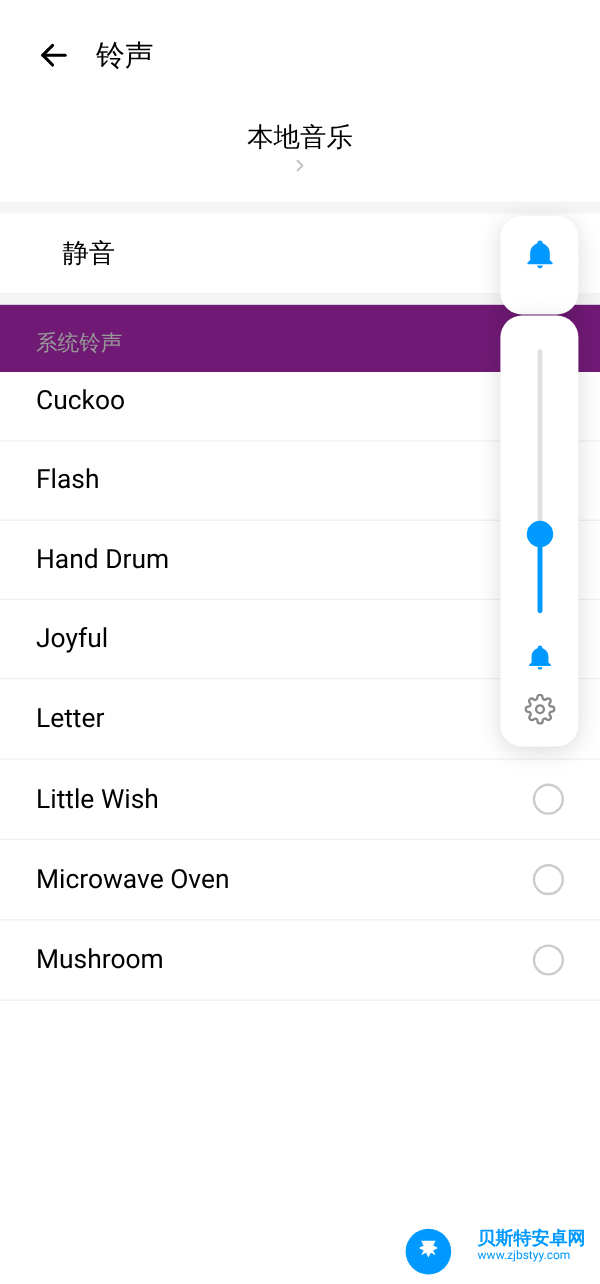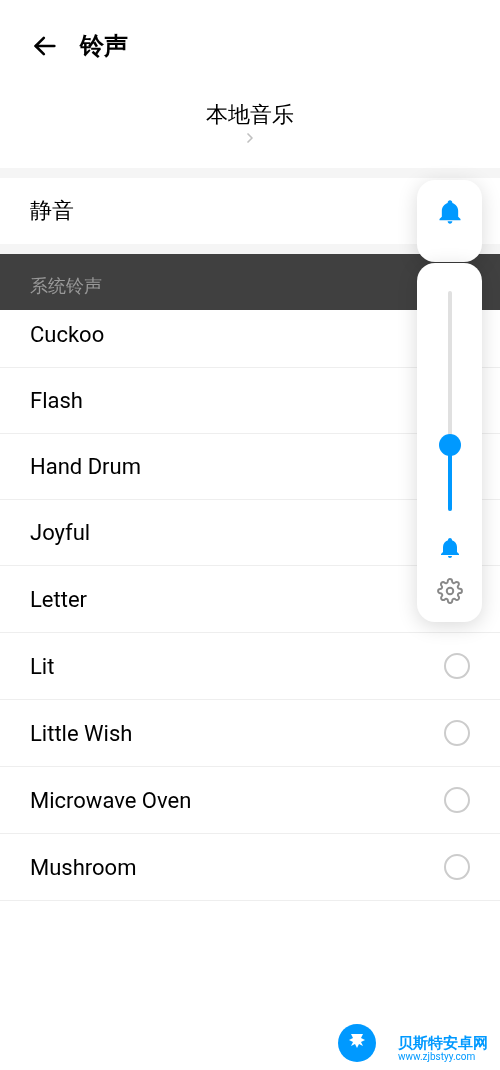--- a/index.html
+++ b/index.html
@@ -23,21 +23,21 @@
     }
     .back-arrow {
       width: 30px;
       height: 30px;
       display: flex;
       align-items: center;
       justify-content: center;
     }
     .header-title {
       font-size: 24px;
-      font-weight: 700;
+      font-weight: 400;
       color: #000;
     }
     .nav-row {
       display: flex;
       align-items: center;
       justify-content: space-between;
       padding: 18px 30px;
       background: #fff;
       flex-direction: column;
     }
@@ -54,26 +54,27 @@
     }
     .silent-row {
       display: flex;
       align-items: center;
       padding: 18px 30px;
       background: #fff;
     }
     .silent-label {
       font-size: 22px;
       color: #000;
+      margin-left: 22px;
     }
     .section-header {
       padding: 20px 30px 12px 30px;
       font-size: 18px;
       color: #999;
-      background: #404040;
+      background: #701a75;
     }
     .ringtone-list {
       background: #fff;
     }
     .ringtone-item {
       display: flex;
       align-items: center;
       justify-content: space-between;
       padding: 20px 30px;
       border-bottom: 1px solid #eee;
@@ -153,21 +154,21 @@
     }
     .gear-icon {
       width: 26px;
       height: 26px;
     }
     .watermark {
       position: absolute;
       bottom: 0;
       right: 0;
       display: flex;
-      align-items: flex-end;
+      align-items: flex-start;
       gap: 22px;
       padding: 8px 12px;
     }
     .watermark-icon {
       width: 38px;
       height: 38px;
       background: #0099ff;
       border-radius: 50%;
       display: flex;
       align-items: center;
@@ -242,24 +243,20 @@
       <span class="ringtone-name">Hand Drum</span>
     </div>
     <div class="ringtone-item">
       <span class="ringtone-name">Joyful</span>
     </div>
     <div class="ringtone-item">
       <span class="ringtone-name">Letter</span>
       <div class="radio-circle"></div>
     </div>
     <div class="ringtone-item">
-      <span class="ringtone-name">Lit</span>
-      <div class="radio-circle"></div>
-    </div>
-    <div class="ringtone-item">
       <span class="ringtone-name">Little Wish</span>
       <div class="radio-circle"></div>
     </div>
     <div class="ringtone-item">
       <span class="ringtone-name">Microwave Oven</span>
       <div class="radio-circle"></div>
     </div>
     <div class="ringtone-item">
       <span class="ringtone-name">Mushroom</span>
       <div class="radio-circle"></div>

